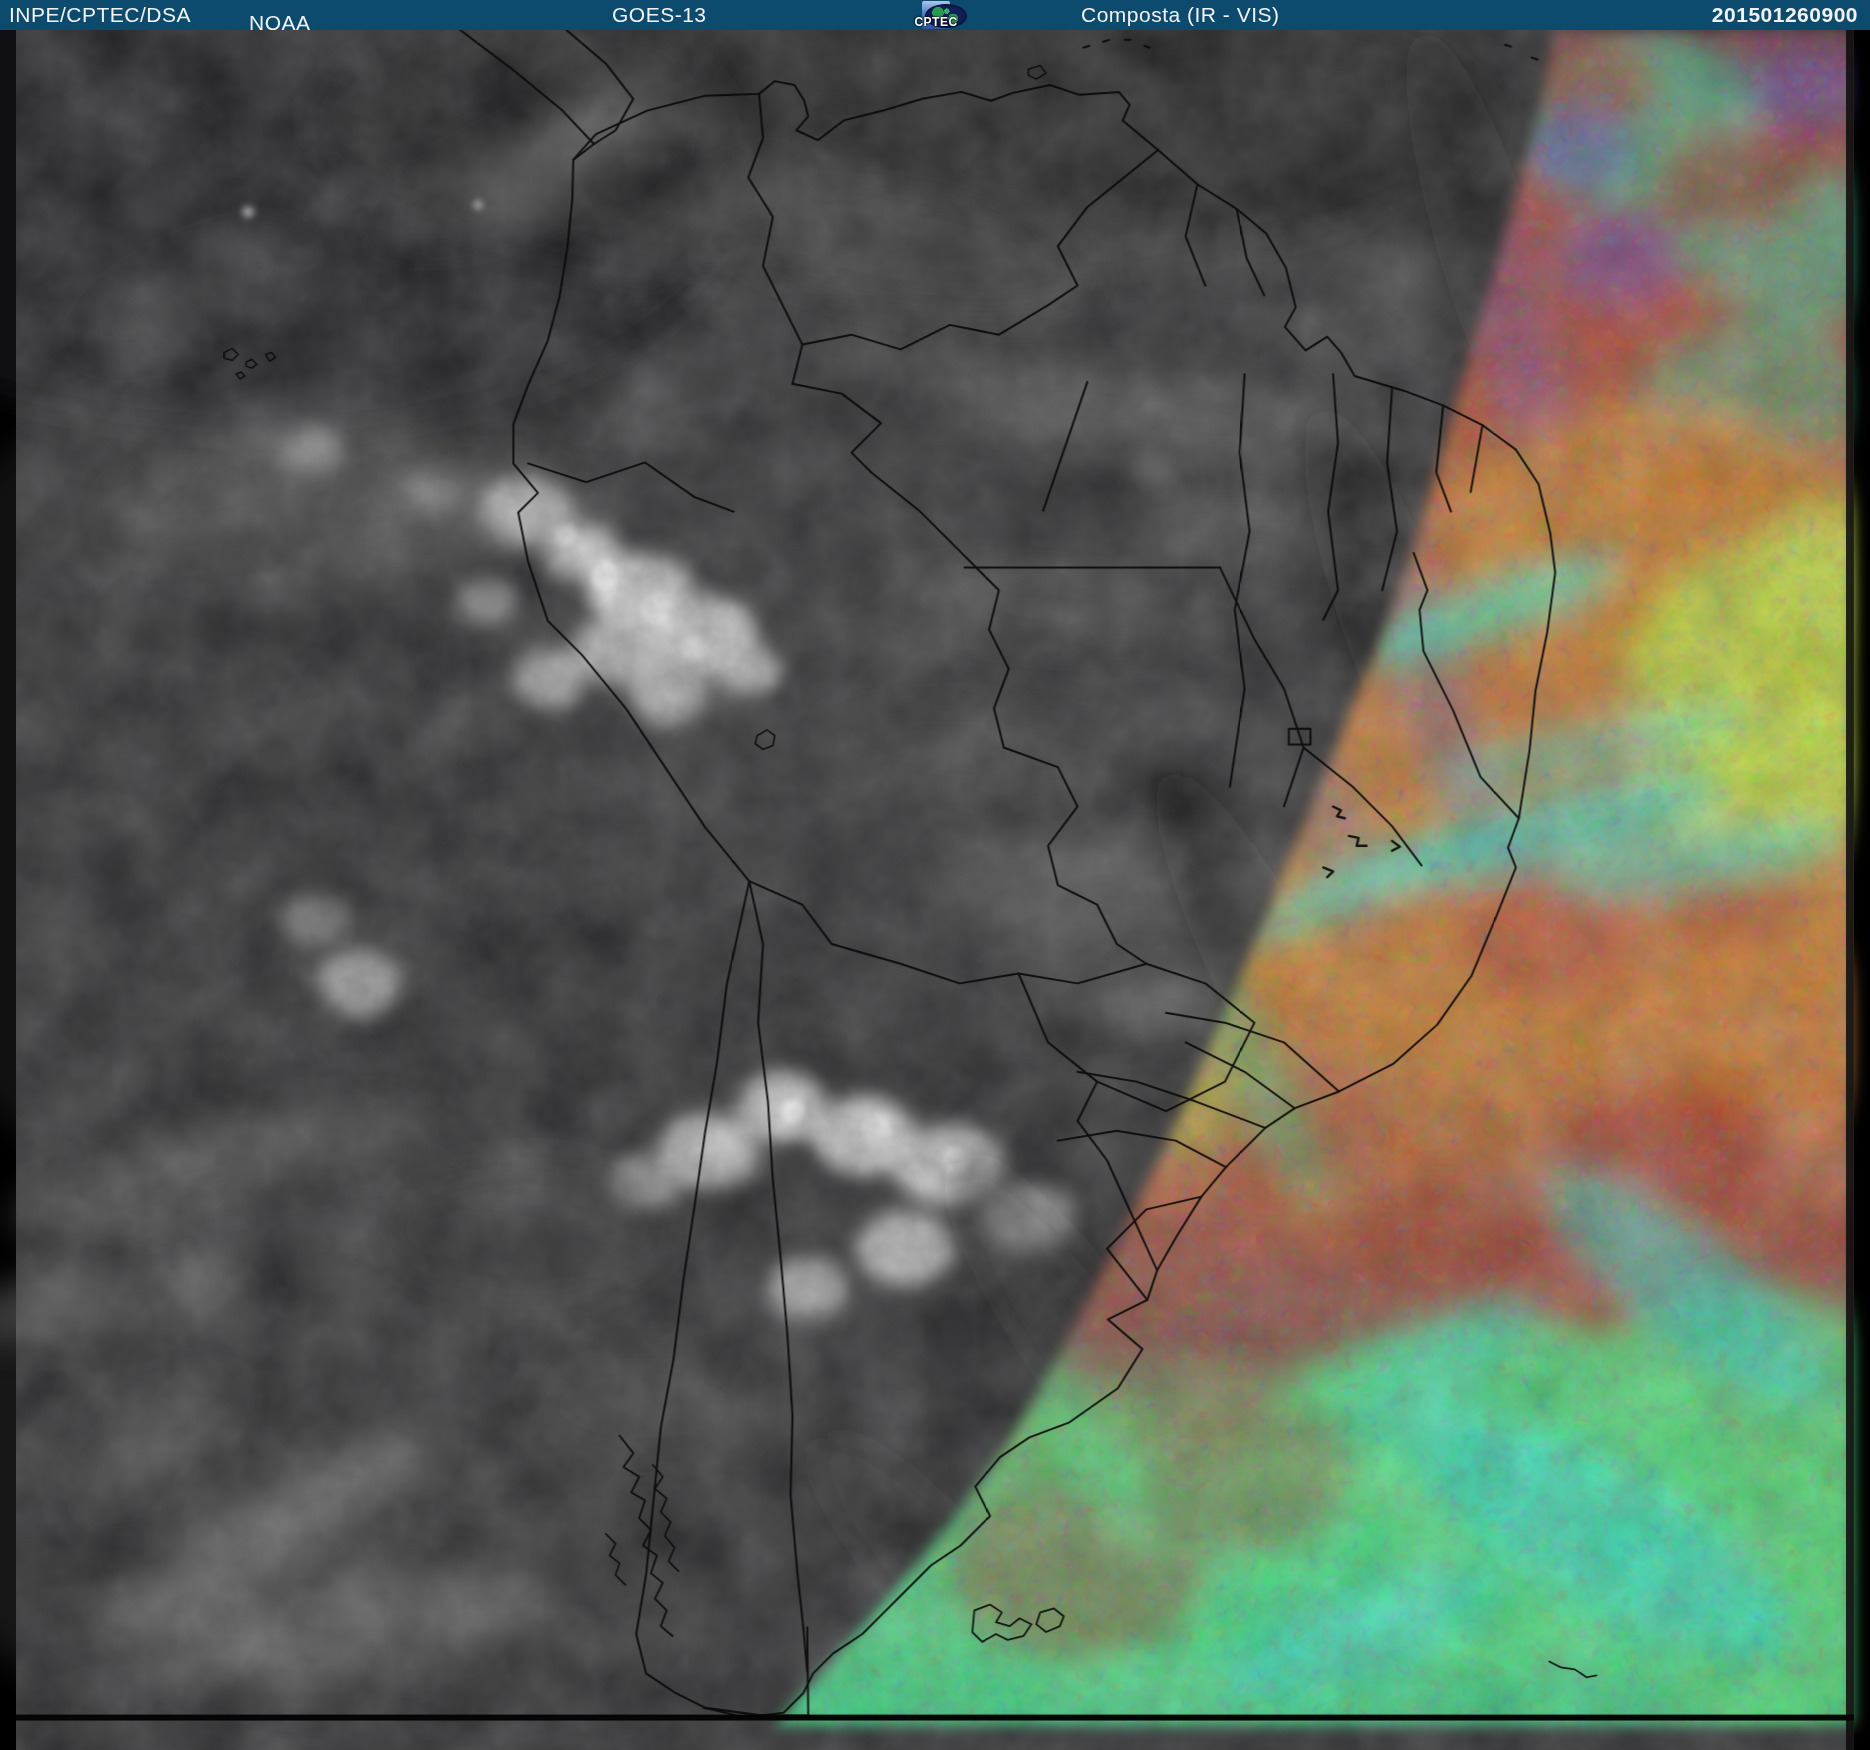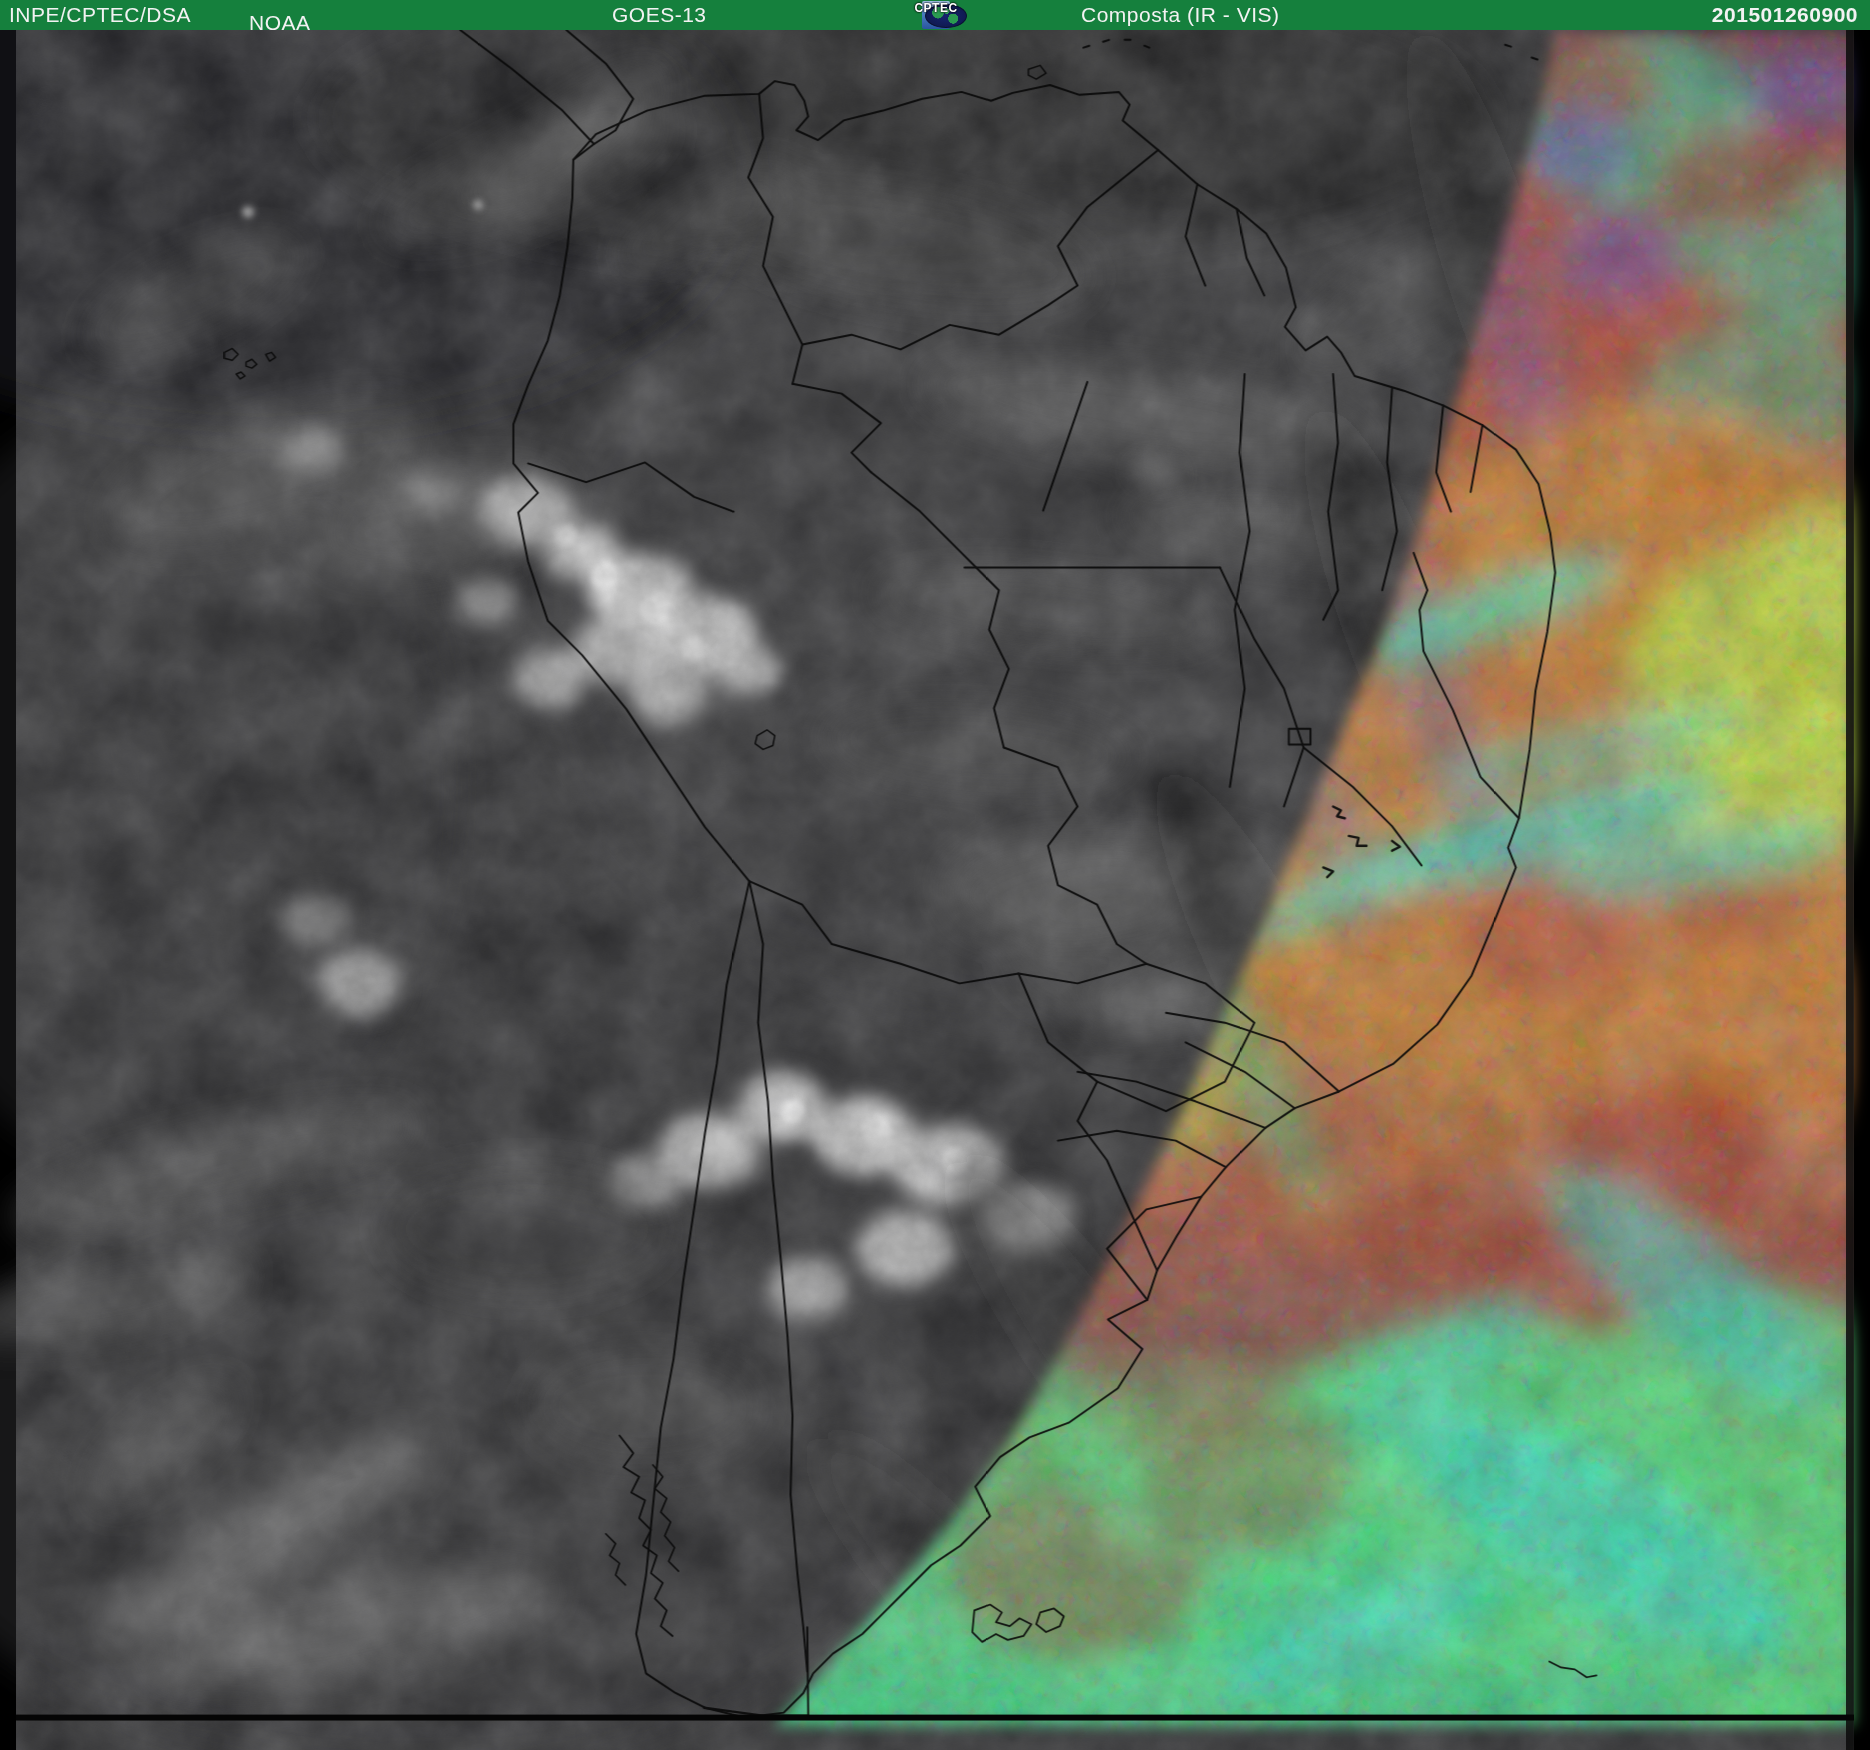--- a/index.html
+++ b/index.html
@@ -1,28 +1,28 @@
 <!DOCTYPE html>
 <html><head>
 <meta charset="utf-8">
 <style>
   html,body{margin:0;padding:0;background:#000;}
   body{width:1870px;height:1750px;position:relative;overflow:hidden;
        font-family:"Liberation Sans",sans-serif;}
-  .header{position:absolute;left:0;top:0;width:1870px;height:30px;background:#15803d;z-index:10;}
+  .header{position:absolute;left:0;top:0;width:1870px;height:30px;background:#0c4a6e;z-index:10;}
   .header span{position:absolute;top:3px;color:#f2f2f2;font-size:21px;line-height:24px;
                letter-spacing:0.5px;white-space:nowrap;}
   .h-agency{left:9px;}
   .h-noaa{left:249px;margin-top:8px;}
   .h-sat{left:612px;}
   .h-product{left:1081px;}
   .h-time{right:12px;font-weight:bold;}
   .logo{position:absolute;left:922px;top:1px;width:28px;height:28px;border-radius:2px;
         background:linear-gradient(180deg,#a8c8ec 0%,#4a7ec0 45%,#2a55a0 100%);
-        display:flex;align-items:flex-start;justify-content:center;}
+        display:flex;align-items:flex-end;justify-content:center;}
   .logo .globe{position:absolute;left:3px;top:3px;width:40px;height:22px;border-radius:50%;
         background:radial-gradient(circle at 30% 35%, #2a9a50 0 18%, transparent 19%),
                    radial-gradient(circle at 68% 62%, #2a9a50 0 16%, transparent 17%),
                    radial-gradient(circle at 52% 28%, #36b060 0 10%, transparent 11%),
                    radial-gradient(ellipse at 50% 50%, #16246e 0%, #101a52 70%, #0c1440 100%);
         border:1px solid #0a1030;}
   .logo .logo-text{position:relative;color:#fff;font-size:12px;font-weight:700;
         letter-spacing:0.5px;text-shadow:0 0 2px #000,0 0 2px #000;}
   .scene{position:absolute;left:0;top:30px;width:1870px;height:1720px;}
 </style>

